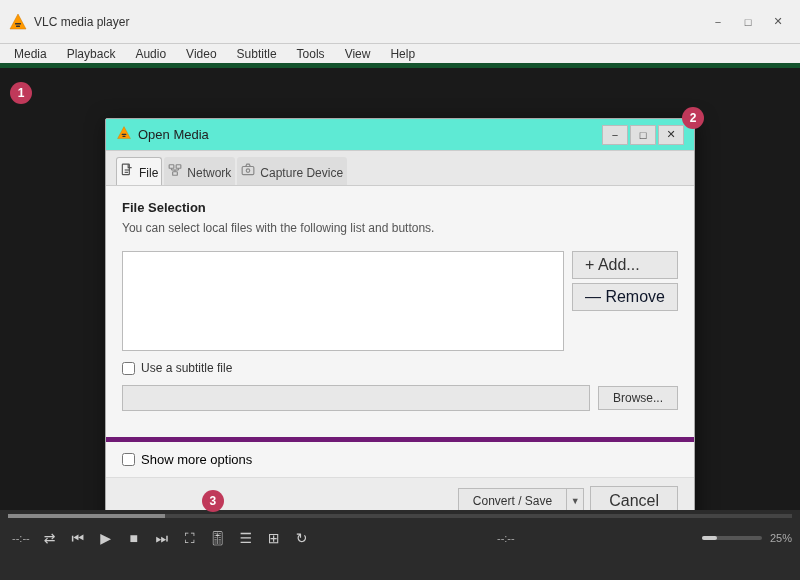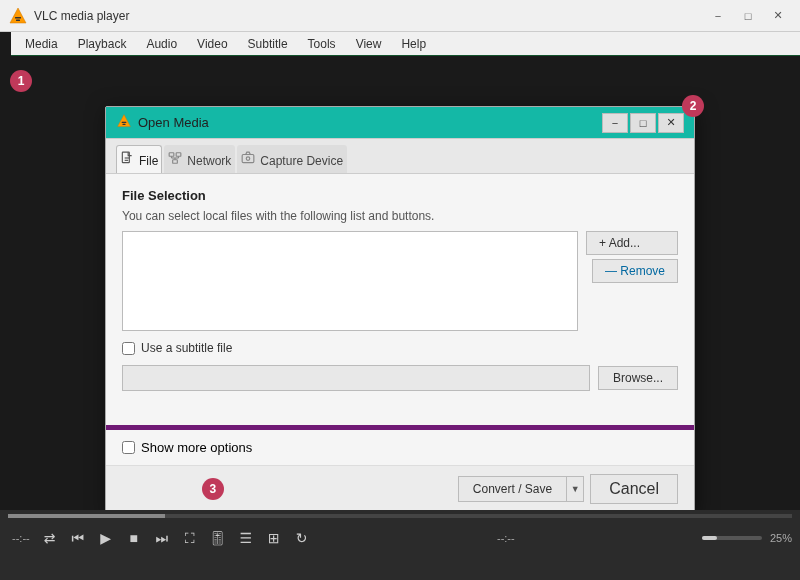--- a/index.html
+++ b/index.html
@@ -9,21 +9,21 @@
       background: #1a1a1a;
       font-family: 'Segoe UI', Tahoma, sans-serif;
       font-size: 13px;
       overflow: hidden;
       position: relative;
     }
 
     
     .titlebar {
       background: #f0f0f0;
-      height: 32px;
+      height: 44px;
       display: flex;
       align-items: center;
       padding: 0 8px;
       border-bottom: 1px solid #ccc;
       position: relative;
     }
     .titlebar-icon {
       width: 20px;
       height: 20px;
       margin-right: 6px;
@@ -50,22 +50,21 @@
       color: #555;
     }
 
     
     .menubar {
       background: #f0f0f0;
       height: 24px;
       display: flex;
       align-items: center;
       padding: 0 4px;
-      border-bottom: 1px solid #14532d;
-      margin-left: 11px;
+      border-bottom: 5px solid #14532d;
     }
     .menu-item {
       padding: 2px 10px;
       font-size: 12px;
       color: #333;
       cursor: pointer;
     }
 
     
     .badge {
@@ -162,21 +161,21 @@
     
     .dialog {
       background: #f5f5f5;
       border: 1px solid #aaa;
       box-shadow: 2px 4px 20px rgba(0,0,0,0.5);
       width: 590px;
       border-radius: 2px;
       position: relative;
     }
     .dialog-titlebar {
-      background: #14b8a6;
+      background: #5eead4;
       border-bottom: 1px solid #ccc;
       height: 32px;
       display: flex;
       align-items: center;
       padding: 0 10px;
     }
     .dialog-title-icon {
       margin-right: 6px;
     }
     .dialog-title-text {
@@ -235,21 +234,21 @@
     }
     .section-title {
       font-size: 13px;
       font-weight: 600;
       color: #222;
       margin-bottom: 6px;
     }
     .section-desc {
       font-size: 12px;
       color: #555;
-      margin-bottom: 8px;
+      margin-bottom: 16px;
     }
 
     
     .file-list-area {
       display: flex;
       gap: 8px;
       margin-bottom: 10px;
     }
     .file-list-box {
       flex: 1;
@@ -261,31 +260,30 @@
     .file-list-buttons {
       display: flex;
       flex-direction: column;
       gap: 4px;
     }
     .action-btn {
       padding: 4px 12px;
       background: #e8e8e8;
       border: 1px solid #bbb;
       cursor: pointer;
-      font-size: 12px;
+      font-size: 16px;
       color: #333;
       white-space: nowrap;
       display: flex;
       align-items: center;
       gap: 4px;
     }
     .action-btn.disabled {
-      color: #0369a1;
+      color: #0f172a;
       cursor: default;
-      margin-left: 6px;
     }
 
     
     .subtitle-row {
       display: flex;
       align-items: center;
       gap: 8px;
       margin-bottom: 10px;
     }
     .checkbox-label {
@@ -300,21 +298,21 @@
       width: 13px;
       height: 13px;
       cursor: pointer;
     }
 
     
     .subtitle-path-row {
       display: flex;
       align-items: center;
       gap: 8px;
-      margin-bottom: 20px;
+      margin-bottom: 12px;
     }
     .subtitle-path-input {
       flex: 1;
       height: 26px;
       background: #e8e8e8;
       border: 1px solid #bbb;
       padding: 0 6px;
       font-size: 12px;
       color: #666;
     }

